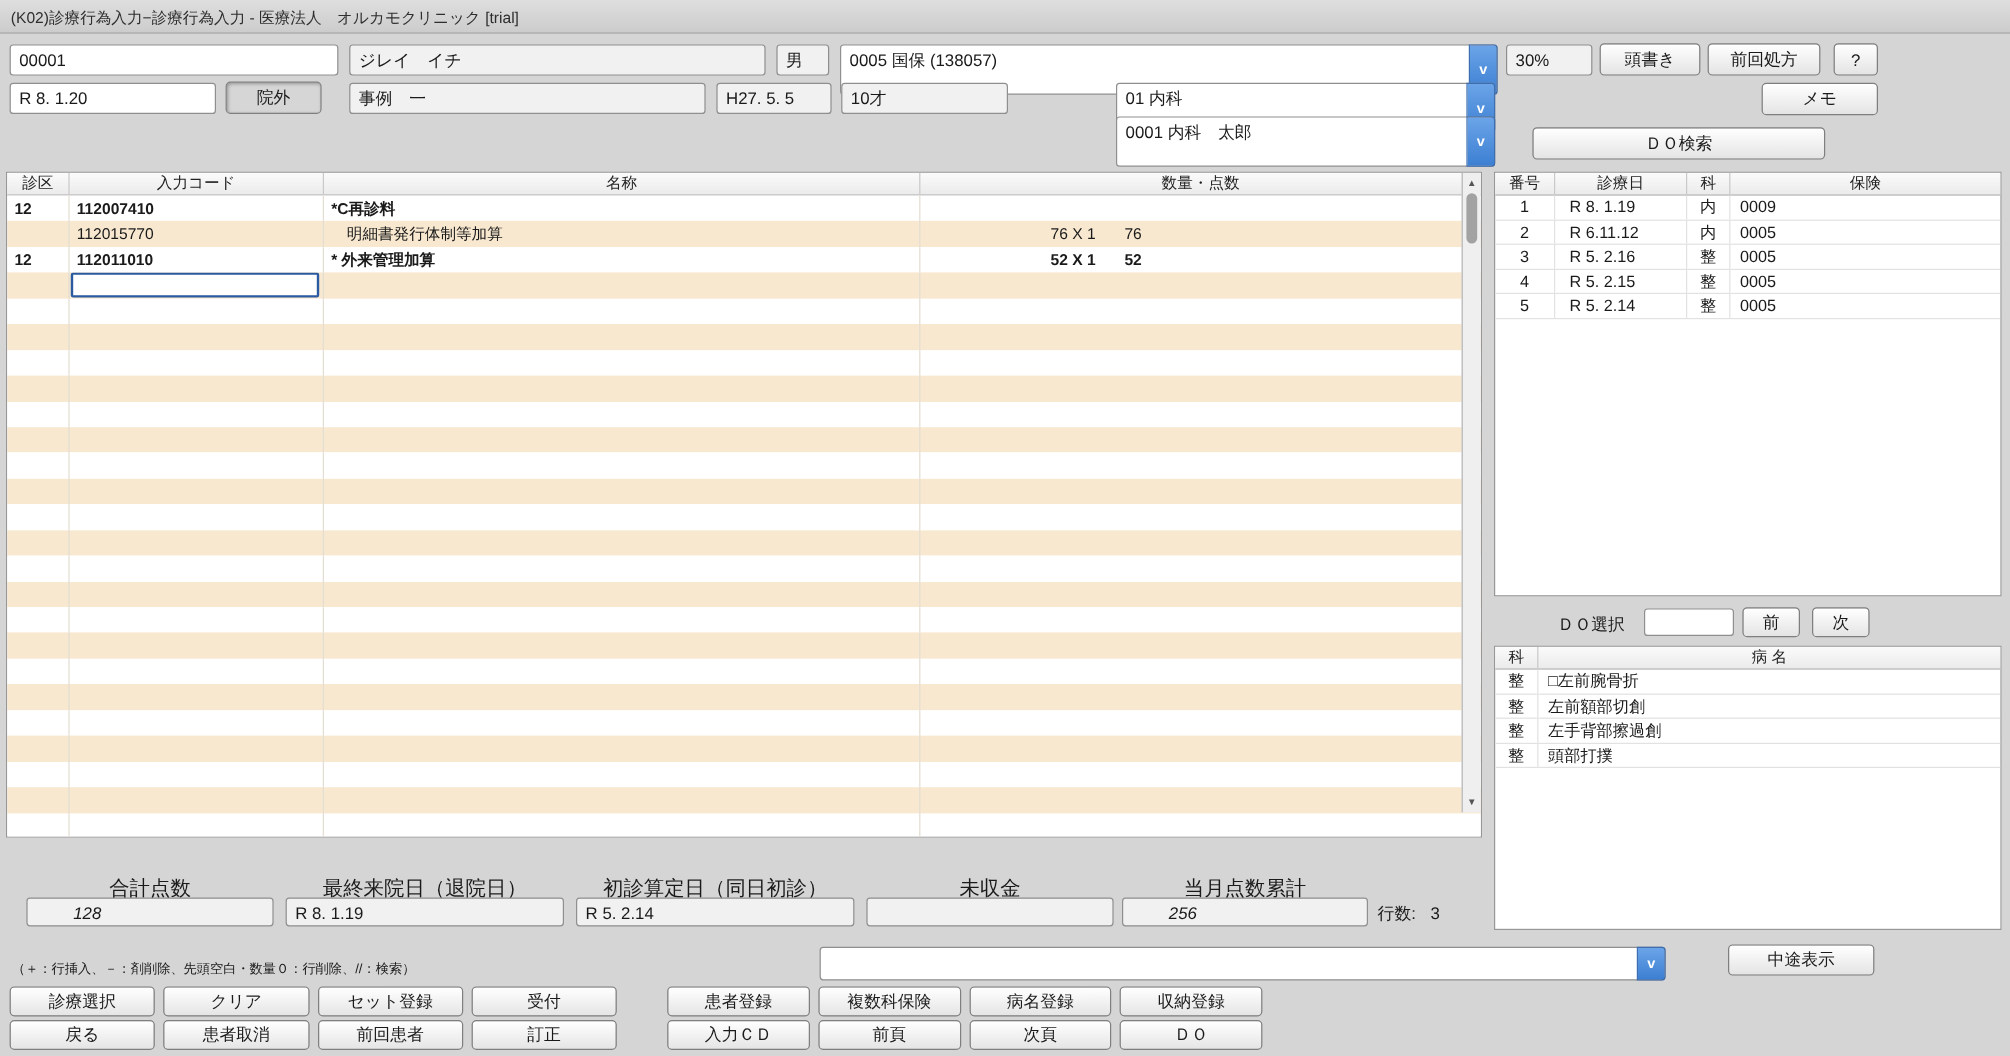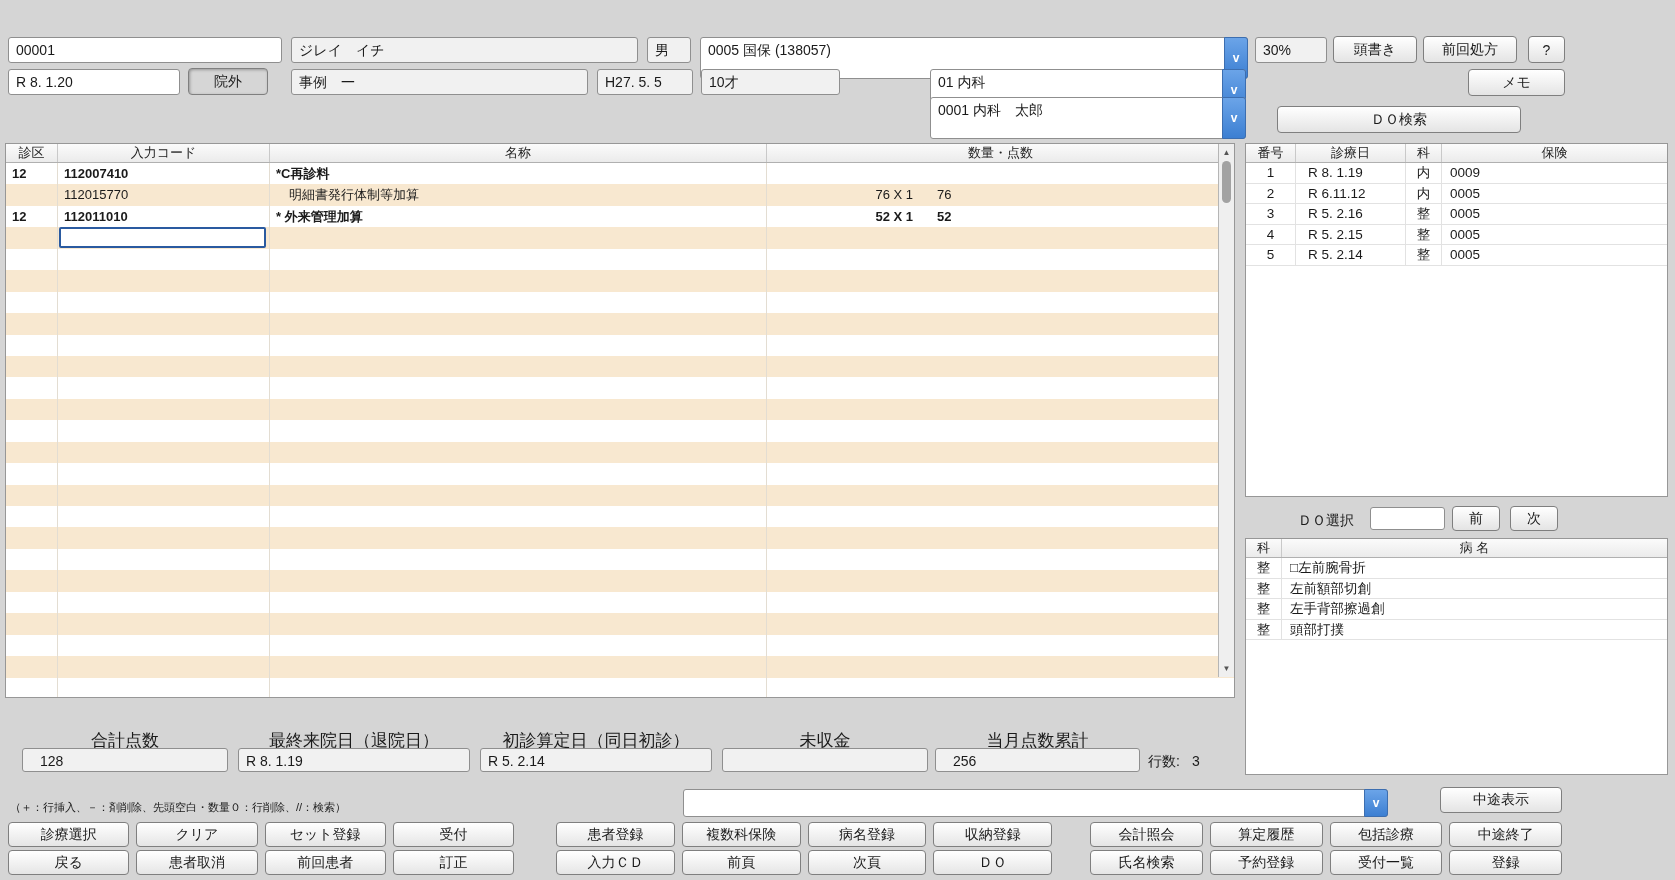--- a/index.html
+++ b/index.html
@@ -4,21 +4,21 @@
 <style>
   html,body{margin:0;padding:0;background:#bfbfbf;}
   body, .app{font-family:"Liberation Sans","DejaVu Sans",sans-serif;}
   .app{position:relative;width:1675px;height:880px;background:#d5d5d5;overflow:hidden;color:#1a1a1a;}
   
   .titlebar{position:absolute;left:0;top:0;width:100%;height:28px;background:linear-gradient(#dedede,#cccccc);border-bottom:1px solid #a5a5a5;box-sizing:border-box;}
   .titlebar .ttl{position:absolute;left:9px;top:6px;font-size:13px;color:#2e2e2e;}
   
   .field{position:absolute;height:26px;background:#fff;border:1px solid #8f8f8f;border-radius:3px;box-sizing:border-box;font-size:14px;line-height:24px;padding:0 7px;white-space:pre;overflow:hidden;}
   .field.ro{background:#f1f1f1;}
-  .field.num{padding-left:17px;}
+  .field.num{padding-left:38px;font-style:italic;}
   .btn{position:absolute;height:27px;background:linear-gradient(#ffffff,#e4e4e4);border:1px solid #7f7f7f;border-radius:4px;box-sizing:border-box;font-size:14px;display:flex;align-items:center;justify-content:center;cursor:default;}
   .btn.pressed{background:#d6d6d6;box-shadow:inset 1px 1px 3px rgba(0,0,0,.3);}
   .combo{position:absolute;height:42px;background:#fff;border:1px solid #8f8f8f;border-radius:3px;box-sizing:border-box;}
   .combo .ctext{position:absolute;left:7px;top:0;right:24px;font-size:14px;line-height:24px;white-space:pre;overflow:hidden;}
   .combo .cbtn{position:absolute;right:-1px;top:-1px;bottom:-1px;width:22px;background:linear-gradient(#6ba4e8,#3c7fd2);border:1px solid #3c6eb0;border-radius:0 3px 3px 0;color:#fff;display:flex;align-items:center;justify-content:center;font-size:12px;font-weight:bold;}
   
   .grid{position:absolute;left:5px;top:143px;width:1230px;height:555px;background:#fff;border:1px solid #979797;box-sizing:border-box;overflow:hidden;}
   .ghead{display:flex;height:19px;background:linear-gradient(#fbfbfb,#ebebeb);border-bottom:1px solid #b0b0b0;font-size:13px;color:#222;box-sizing:border-box;}
   .gh{display:flex;align-items:center;justify-content:center;border-right:1px solid #c9c9c9;box-sizing:border-box;}
   .grow{display:flex;height:21.44px;font-size:13px;box-sizing:border-box;}
@@ -48,20 +48,23 @@
   .lbl.ctr{text-align:center;}
   
   .bgroup{position:absolute;top:822px;display:grid;grid-template-columns:repeat(4,1fr);column-gap:7px;row-gap:3px;height:53px;}
   .bbtn{background:linear-gradient(#ffffff,#e5e5e5);border:1px solid #7f7f7f;border-radius:4px;font-size:14px;display:flex;align-items:center;justify-content:center;height:25px;box-sizing:border-box;cursor:default;}
 </style>
 </head>
 <body>
 
 <div class="app">
 
+  <div class="titlebar">
+    <span class="ttl">(K02)診療行為入力−診療行為入力 - 医療法人　オルカモクリニック [trial]</span>
+  </div>
 
   <div class="field" style="left:8px;top:37px;width:274px;">00001</div>
   <div class="field ro" style="left:291px;top:37px;width:347px;">ジレイ　イチ</div>
   <div class="field ro" style="left:647px;top:37px;width:44px;">男</div>
   <div class="combo" style="left:700px;top:37px;width:548px;">
     <span class="ctext">0005 国保 (138057)</span>
     <span class="cbtn">v</span>
   </div>
   <div class="field ro" style="left:1255px;top:37px;width:72px;">30%</div>
   <div class="btn" style="left:1333px;top:36px;width:84px;">頭書き</div>
@@ -352,24 +355,14 @@
   <div class="bgroup" style="left:556px;width:496px;">
     <div class="bbtn">患者登録</div>
     <div class="bbtn">複数科保険</div>
     <div class="bbtn">病名登録</div>
     <div class="bbtn">収納登録</div>
     <div class="bbtn">入力ＣＤ</div>
     <div class="bbtn">前頁</div>
     <div class="bbtn">次頁</div>
     <div class="bbtn">ＤＯ</div>
   </div>
-  <div class="bgroup" style="left:1090px;width:472px;">
-    <div class="bbtn">会計照会</div>
-    <div class="bbtn">算定履歴</div>
-    <div class="bbtn">包括診療</div>
-    <div class="bbtn">中途終了</div>
-    <div class="bbtn">氏名検索</div>
-    <div class="bbtn">予約登録</div>
-    <div class="bbtn">受付一覧</div>
-    <div class="bbtn">登録</div>
-  </div>
 
 </div>
 
 </body></html>

